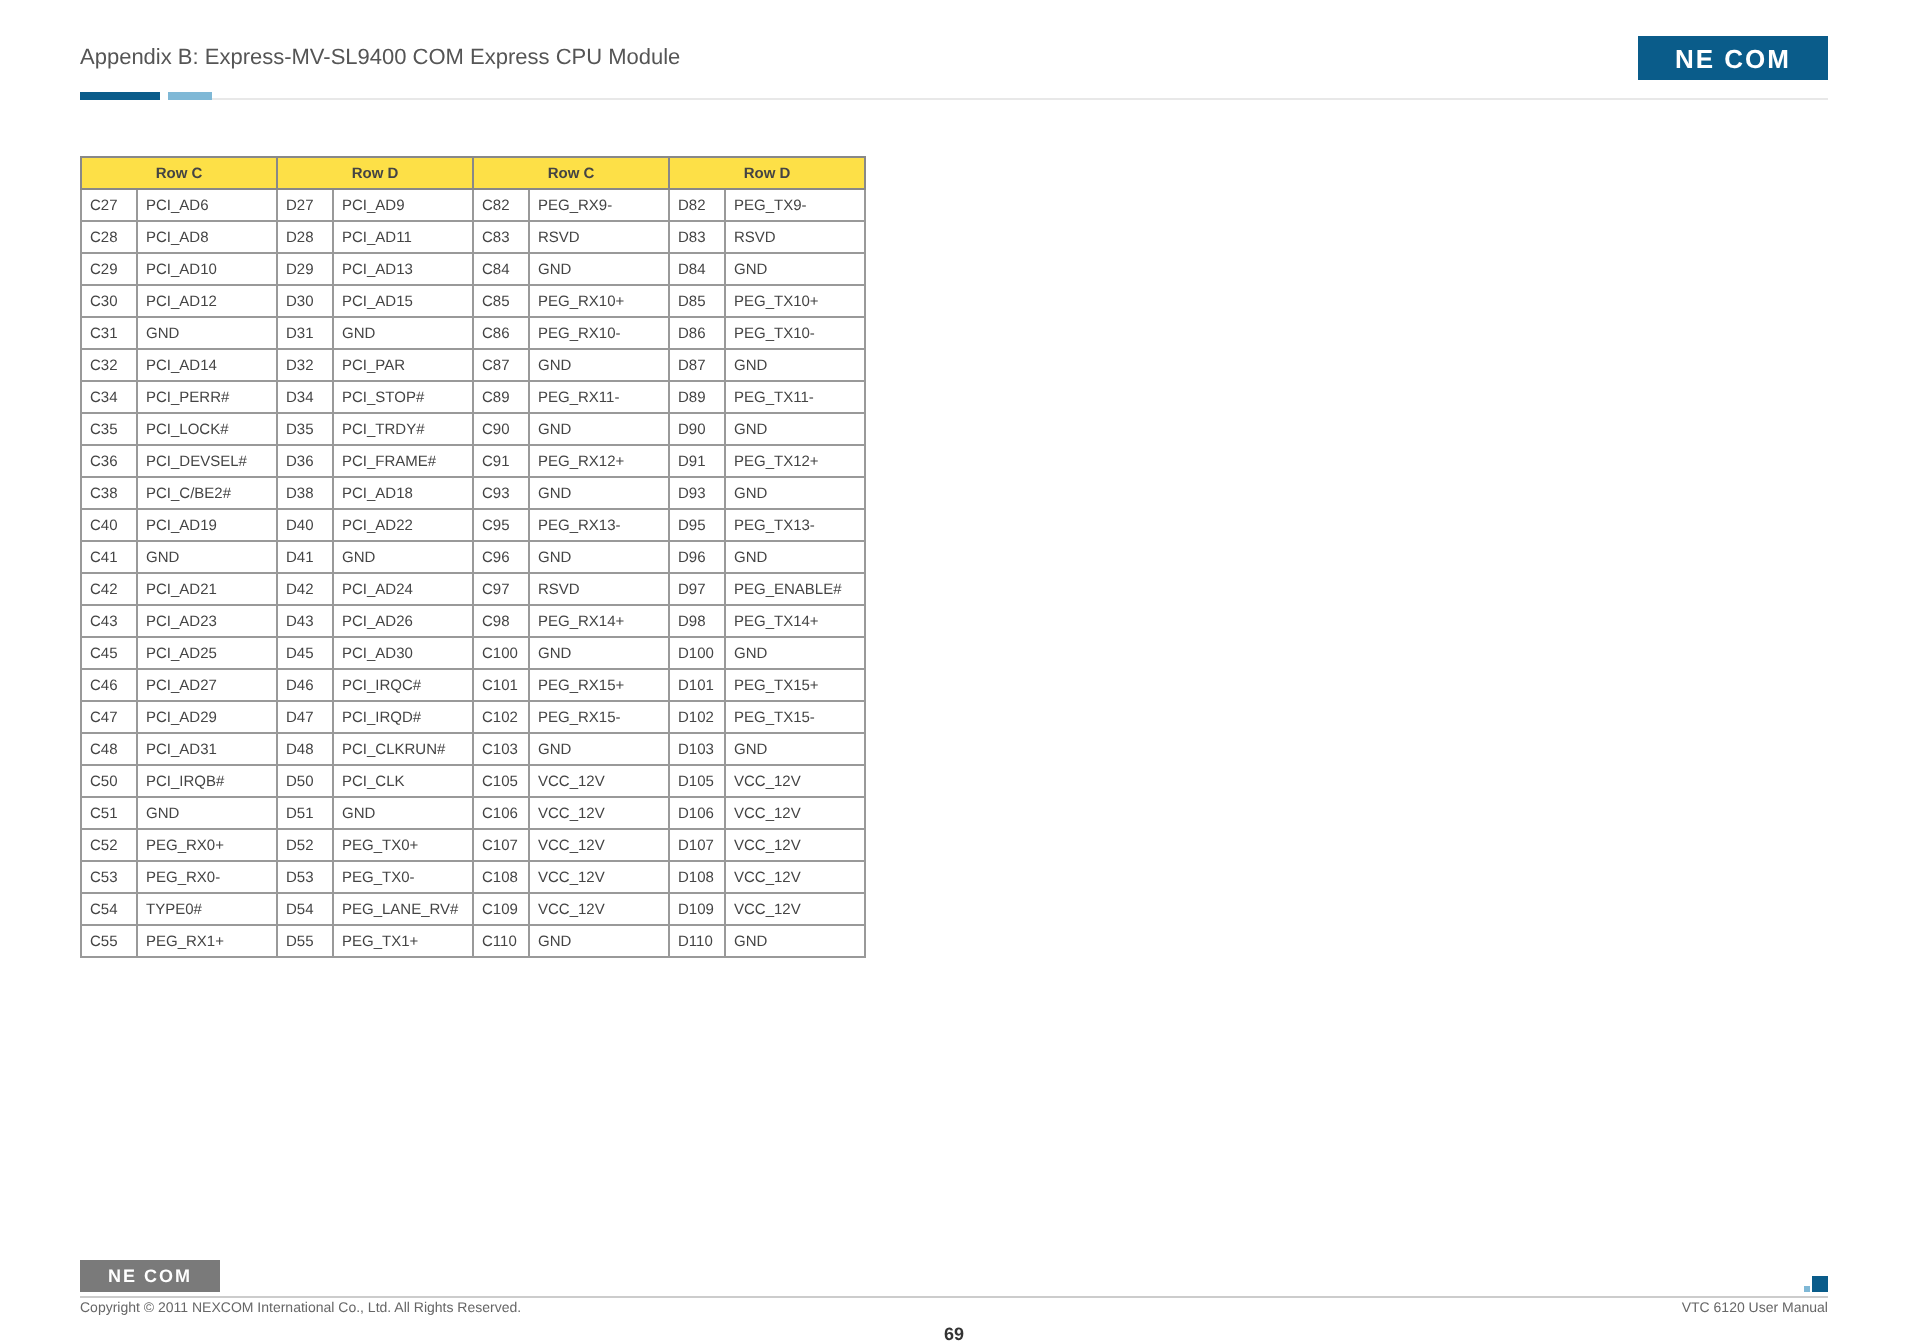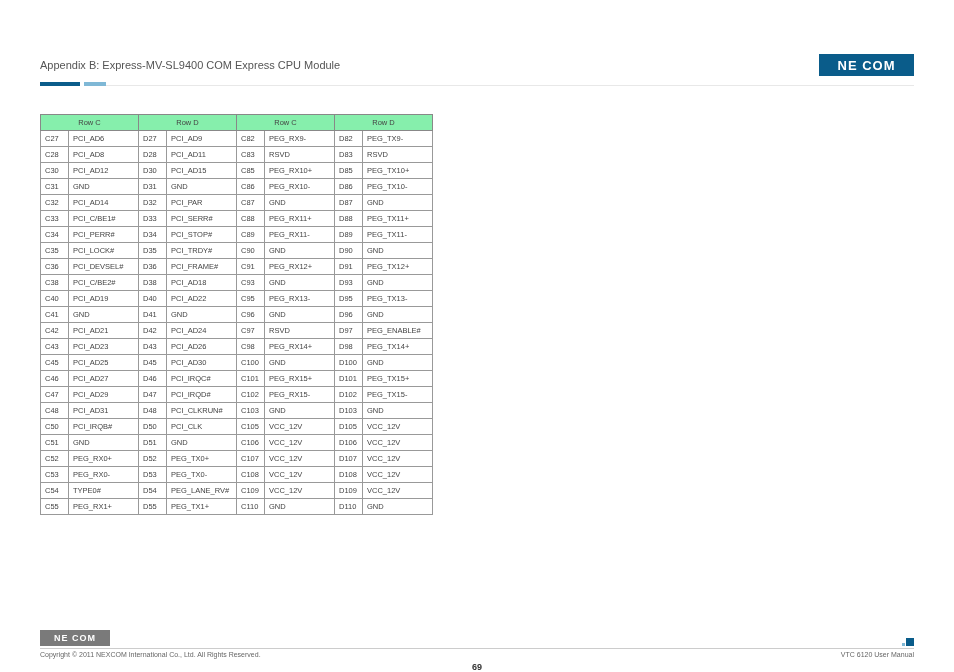--- a/index.html
+++ b/index.html
@@ -12,21 +12,20 @@
     position: relative;
   }
   .page {
     padding: 18px 40px 0 40px;
   }
   .header {
     display: flex;
     justify-content: space-between;
     align-items: center;
     margin-bottom: 6px;
-    margin-top: 36px;
   }
   .header-title {
     font-size: 11px;
     color: #555;
     font-weight: 400;
   }
   .logo-top {
     width: 95px;
     height: 22px;
     background: #0a5c8a;
@@ -55,22 +54,22 @@
   }
 
   table.pin-table {
     border-collapse: collapse;
     font-size: 7.5px;
     color: #444;
   }
   table.pin-table th {
     border: 0.5px solid #888;
     padding: 3px 4px;
-    font-weight: normal;
-    background: #86efac;
+    font-weight: bold;
+    background: #fde047;
     font-size: 7.5px;
   }
   table.pin-table td {
     border: 0.5px solid #999;
     padding: 3px 4px;
     white-space: nowrap;
   }
   table.pin-table td.pin { width: 28px; }
   table.pin-table td.sig { width: 70px; }
 
@@ -165,20 +164,30 @@
             <td class="pin">C28</td>
             <td class="sig">PCI_AD8</td>
             <td class="pin">D28</td>
             <td class="sig">PCI_AD11</td>
             <td class="pin">C83</td>
             <td class="sig">RSVD</td>
             <td class="pin">D83</td>
             <td class="sig">RSVD</td>
           </tr>
           <tr>
+            <td class="pin">C29</td>
+            <td class="sig">PCI_AD10</td>
+            <td class="pin">D29</td>
+            <td class="sig">PCI_AD13</td>
+            <td class="pin">C84</td>
+            <td class="sig">GND</td>
+            <td class="pin">D84</td>
+            <td class="sig">GND</td>
+          </tr>
+          <tr>
             <td class="pin">C30</td>
             <td class="sig">PCI_AD12</td>
             <td class="pin">D30</td>
             <td class="sig">PCI_AD15</td>
             <td class="pin">C85</td>
             <td class="sig">PEG_RX10+</td>
             <td class="pin">D85</td>
             <td class="sig">PEG_TX10+</td>
           </tr>
           <tr>
@@ -193,30 +202,20 @@
           </tr>
           <tr>
             <td class="pin">C32</td>
             <td class="sig">PCI_AD14</td>
             <td class="pin">D32</td>
             <td class="sig">PCI_PAR</td>
             <td class="pin">C87</td>
             <td class="sig">GND</td>
             <td class="pin">D87</td>
             <td class="sig">GND</td>
-          </tr>
-          <tr>
-            <td class="pin">C33</td>
-            <td class="sig">PCI_C/BE1#</td>
-            <td class="pin">D33</td>
-            <td class="sig">PCI_SERR#</td>
-            <td class="pin">C88</td>
-            <td class="sig">PEG_RX11+</td>
-            <td class="pin">D88</td>
-            <td class="sig">PEG_TX11+</td>
           </tr>
           <tr>
             <td class="pin">C34</td>
             <td class="sig">PCI_PERR#</td>
             <td class="pin">D34</td>
             <td class="sig">PCI_STOP#</td>
             <td class="pin">C89</td>
             <td class="sig">PEG_RX11-</td>
             <td class="pin">D89</td>
             <td class="sig">PEG_TX11-</td>

